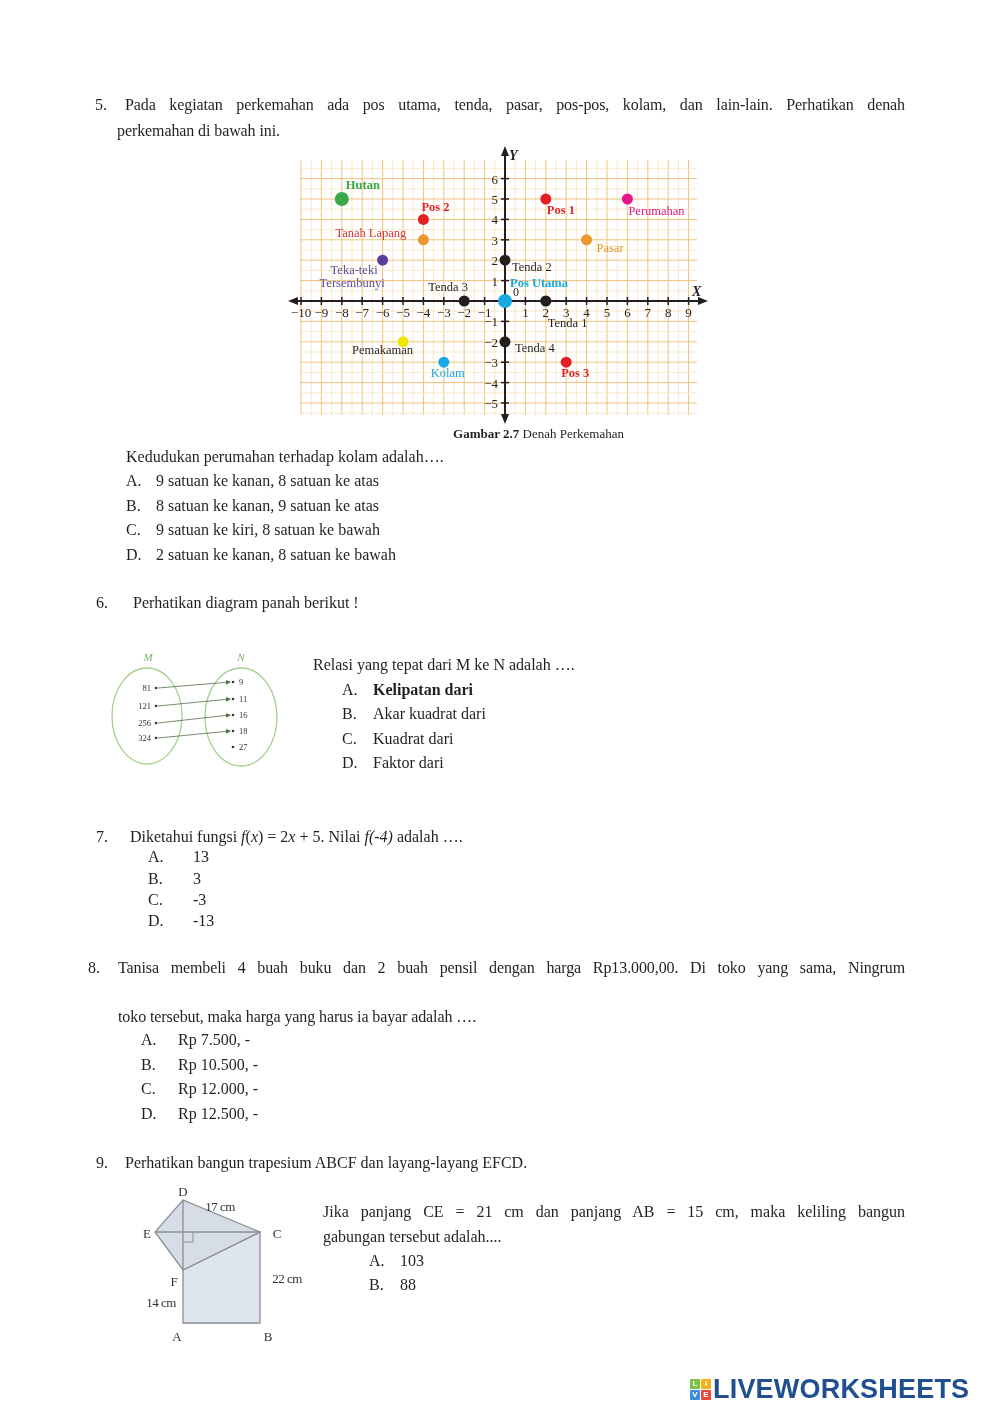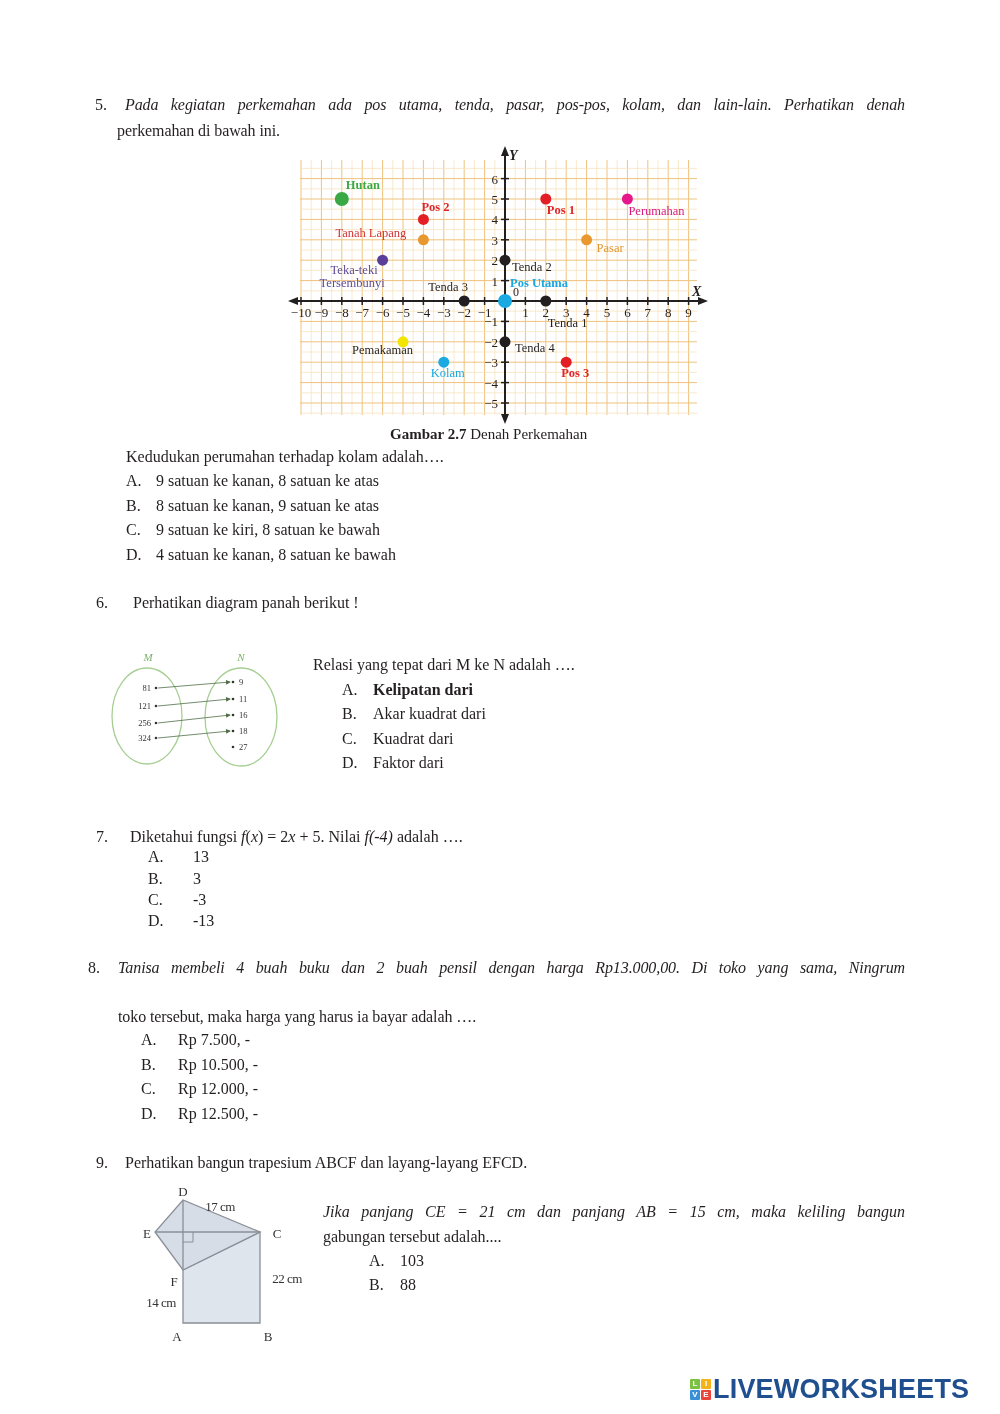--- a/index.html
+++ b/index.html
@@ -17,33 +17,32 @@
       position: absolute;
       white-space: nowrap;
       line-height: 20px;
       height: 20px;
     }
     .just {
       white-space: normal;
       text-align: justify;
       text-align-last: justify;
       overflow: hidden;
-      font-style: italic;
     }
     .cond { font-size: 16px; letter-spacing: -0.1px; }
     .it { font-style: italic; }
     svg text { font-family: "Liberation Serif", "DejaVu Serif", serif; }
     .sans { font-family: "Liberation Sans", "DejaVu Sans", sans-serif; }
     .caption {
       position: absolute;
       left: 390px;
       width: 234px;
       top: 426px;
-      text-align: left;
-      font-size: 15px;
+      text-align: right;
+      font-size: 13px;
       line-height: 16px;
       white-space: nowrap;
     }
     .caption b { font-weight: bold; }
     .logo {
       position: absolute;
       left: 690px;
       top: 1373px;
       height: 32px;
       display: flex;
@@ -264,21 +263,21 @@
   <div>
     <div class="ln" style="left:126px; top:496px;">B.</div>
     <div class="ln" style="left:156px; top:496px;">8 satuan ke kanan, 9 satuan ke atas</div>
   </div>
   <div>
     <div class="ln" style="left:126px; top:520px;">C.</div>
     <div class="ln" style="left:156px; top:520px;">9 satuan ke kiri, 8 satuan ke bawah</div>
   </div>
   <div>
     <div class="ln" style="left:126px; top:545px;">D.</div>
-    <div class="ln" style="left:156px; top:545px;">4 satuan ke kanan, 8 satuan ke bawah</div>
+    <div class="ln" style="left:156px; top:545px;">2 satuan ke kanan, 8 satuan ke bawah</div>
   </div>
 
   <div class="ln" style="left:96px; top:593px;">6.</div>
   <div class="ln" style="left:133px; top:593px;">Perhatikan diagram panah berikut !</div>
 
   <svg style="position:absolute; left:105px; top:645px;" width="180" height="130" viewBox="105 645 180 130" xmlns="http://www.w3.org/2000/svg">
     <defs>
       <marker id="arrowhead" markerWidth="6" markerHeight="6" refX="5" refY="3" orient="auto">
         <path d="M0,0 L6,3 L0,6 z" fill="#4f6f47"></path>
       </marker>

